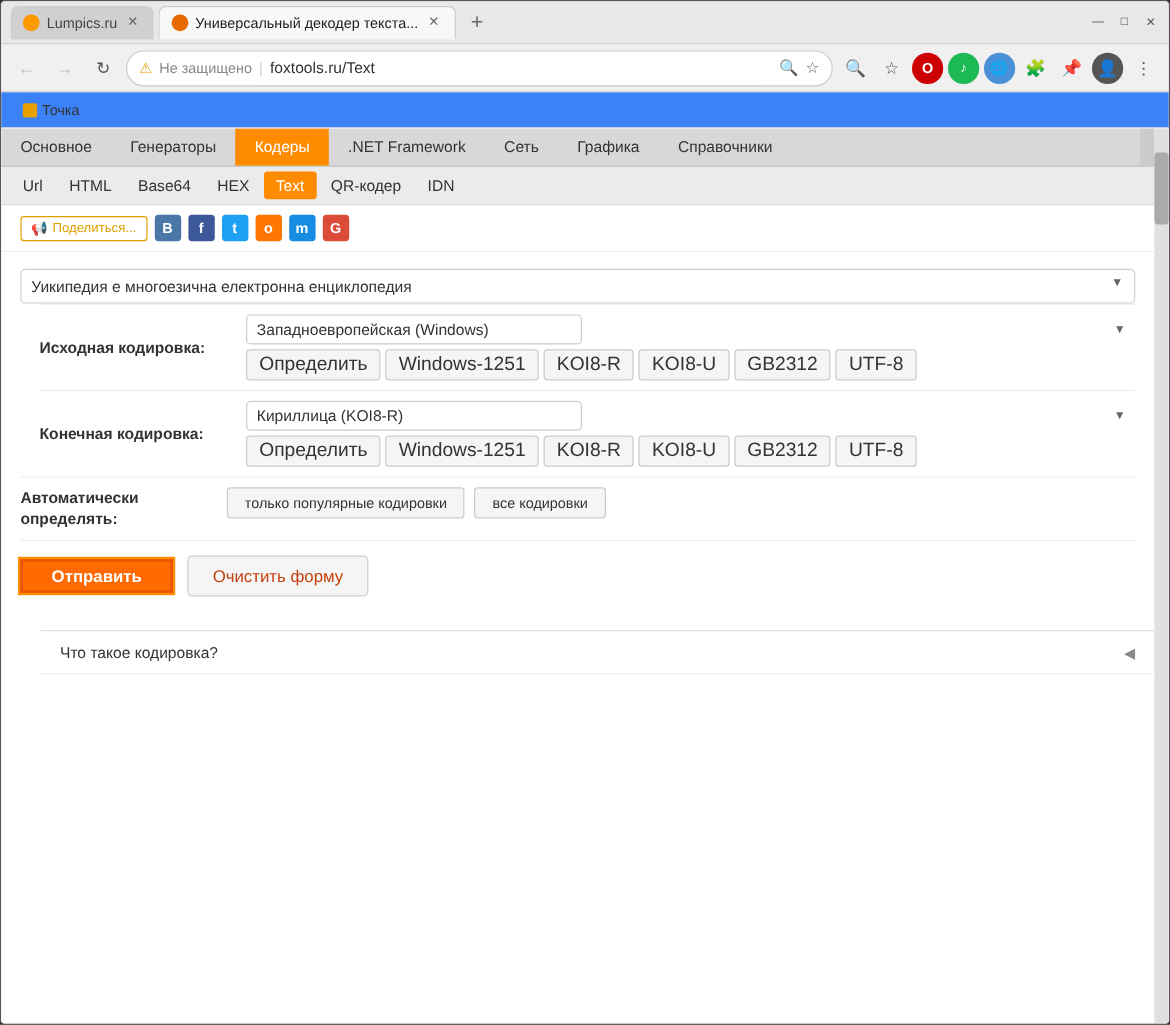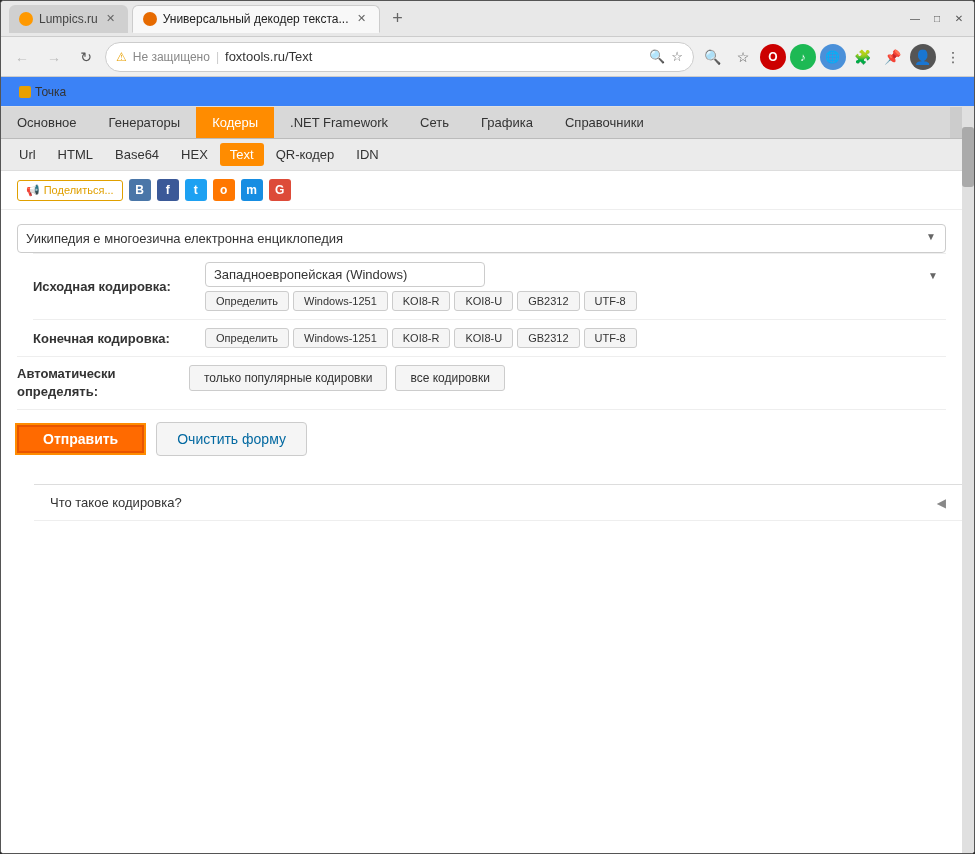--- a/index.html
+++ b/index.html
@@ -381,21 +381,21 @@
     }
     .encoding-btn-group {
       display: flex;
       gap: 4px;
       flex-wrap: wrap;
     }
     .enc-btn {
       padding: 3px 10px;
       border: 1px solid #ccc;
       border-radius: 3px;
-      font-size: 11px;
+      font-size: 16px;
       background: #f5f5f5;
       cursor: pointer;
       color: #333;
     }
 
     .auto-detect-row {
       display: flex;
       align-items: flex-start;
       padding: 8px 0;
       border-top: 1px solid #eee;
@@ -440,21 +440,21 @@
       border: 2px solid #e85500;
       border-radius: 0;
       font-size: 14px;
       font-weight: bold;
       cursor: pointer;
       box-shadow: 0 0 0 2px #ff8c00;
     }
     .clear-btn {
       padding: 8px 20px;
       background: #f5f5f5;
-      color: #0369a1;
+      color: #c2410c;
       border: 1px solid #ccc;
       border-radius: 4px;
       font-size: 14px;
       cursor: pointer;
     }
 
     
     .faq-section {
       border-top: 1px solid #ddd;
       margin-top: 8px;
@@ -658,20 +658,29 @@
               <button class="enc-btn">GB2312</button>
               <button class="enc-btn">UTF-8</button>
             </div>
           </div>
         </div>
 
         
         <div class="form-row">
           <div class="form-label">Конечная кодировка:</div>
           <div class="form-control-group">
+            <div class="select-wrapper">
+              <select class="encoding-select">
+                <option>Кириллица (KOI8-R)</option>
+                <option>UTF-8</option>
+                <option>Windows-1251</option>
+                <option>KOI8-U</option>
+                <option>GB2312</option>
+              </select>
+            </div>
             <div class="encoding-btn-group">
               <button class="enc-btn">Определить</button>
               <button class="enc-btn">Windows-1251</button>
               <button class="enc-btn">KOI8-R</button>
               <button class="enc-btn">KOI8-U</button>
               <button class="enc-btn">GB2312</button>
               <button class="enc-btn">UTF-8</button>
             </div>
           </div>
         </div>

